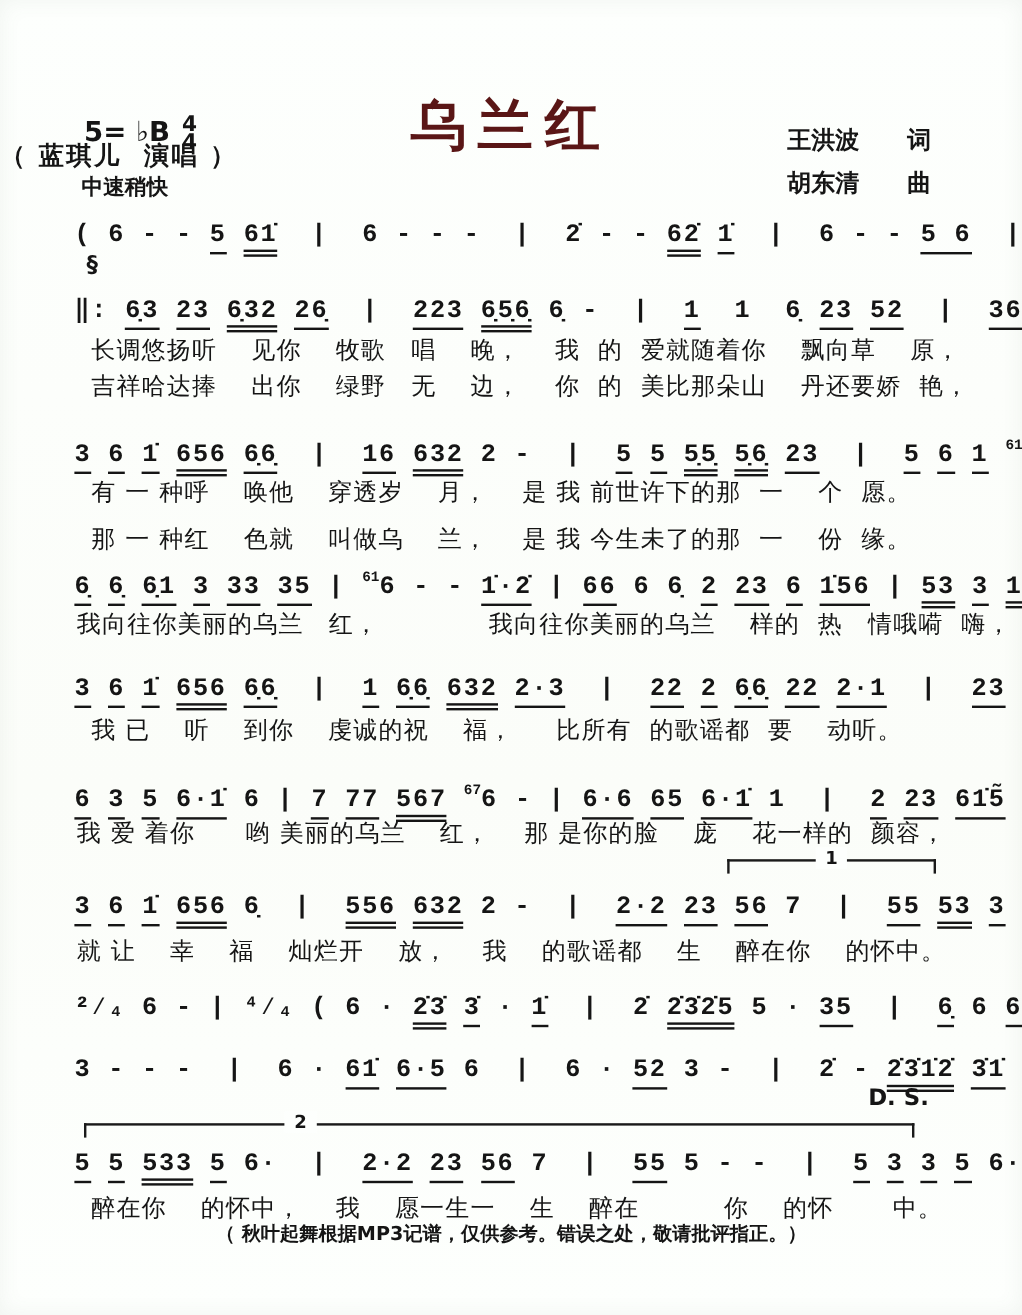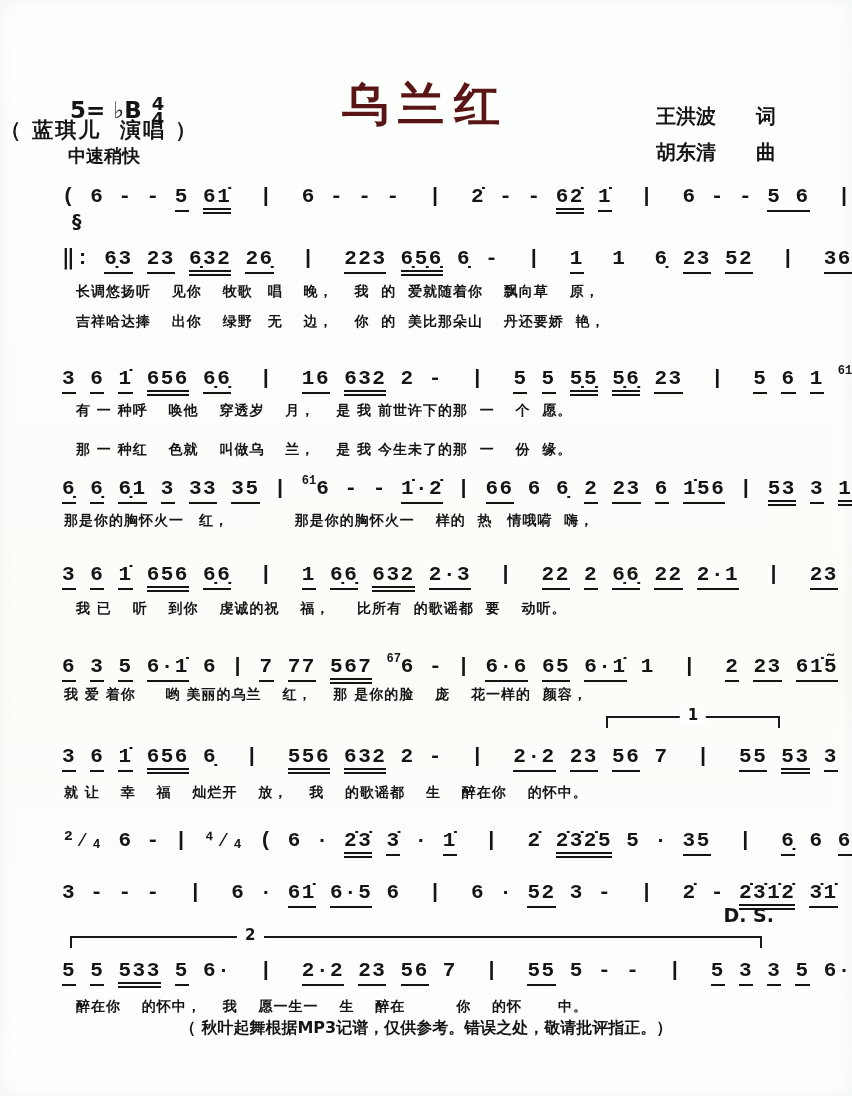--- a/index.html
+++ b/index.html
@@ -30,21 +30,21 @@
          font-size:18px;font-weight:700;line-height:15px;text-align:center;}
   .tempo{left:68px;top:144px;font-size:18px;font-weight:700;}
   .credits{right:76px;top:98px;font-size:20px;font-weight:700;text-align:left;line-height:36px;}
   .notes{
     left:62px;font-size:21px;font-weight:700;letter-spacing:1.5px;line-height:30px;font-family:Liberation Mono, monospace;
   }
   .notes sup{font-size:12px;letter-spacing:0;position:relative;top:-2px;}
   .u{border-bottom:2px solid currentColor;padding-bottom:2px;}
   .uu{border-bottom:6px double currentColor;padding-bottom:0px;}
   .lyric{
-    left:76px;font-size:14px;font-weight:700;letter-spacing:1px;line-height:29px;
+    left:76px;font-size:20px;font-weight:400;letter-spacing:1px;line-height:29px;
   }
   .segno{left:72px;top:210px;font-size:19px;font-weight:700;}
   .volta{
     position:absolute;height:10px;
     border-top:2px solid #1a1a1a;
     border-left:2px solid #1a1a1a;
     border-right:2px solid #1a1a1a;
   }
   .volta .vlabel{
     position:absolute;top:-12px;
@@ -77,21 +77,21 @@
 
   <div class="abs notes" style="top:238px;">‖: <span class="u">6̣3</span> <span class="u">23</span> <span class="uu">6̣32</span> <span class="u">26̣</span>  |  <span class="u">223</span> <span class="uu">6̣5̣6̣</span> 6̣ -  |  <span class="u">1</span>  1  6̣ <span class="u">23</span> <span class="u">52</span>  |  <span class="u">36</span> <span class="u">65</span> <sup>35</sup>3 -  |</div>
   <div class="abs lyric" style="top:277px;">长调悠扬听　 见你　 牧歌　唱　 晚，　 我  的  爱就随着你　 飘向草　 原，</div>
   <div class="abs lyric" style="top:307px;">吉祥哈达捧　 出你　 绿野　无　 边，　 你  的  美比那朵山　 丹还要娇  艳，</div>
 
   <div class="abs notes" style="top:358px;"><span class="u">3</span> <span class="u">6</span> <span class="u">1̇</span> <span class="uu">656</span> <span class="u">6̣6̣</span>  |  <span class="u">16</span> <span class="uu">632</span> 2 -  |  <span class="u">5</span> <span class="u">5</span> <span class="uu">5̣5̣</span> <span class="uu">5̣6̣</span> <span class="u">23</span>  |  <span class="u">5</span> <span class="u">6</span> <span class="u">1</span> <sup>61</sup>6̣ - :‖</div>
   <div class="abs lyric" style="top:396px;">有 一 种呼　 唤他　 穿透岁　 月，　 是 我 前世许下的那  一　 个  愿。</div>
   <div class="abs lyric" style="top:424px;margin-top:11px;">那 一 种红　 色就　 叫做乌　 兰，　 是 我 今生未了的那  一　 份  缘。</div>
 
   <div class="abs notes" style="top:468px;"><span class="u">6̣</span> <span class="u">6̣</span> <span class="u">6̣1</span> <span class="u">3</span> <span class="u">33</span> <span class="u">35</span> | <sup>61</sup>6 - - <span class="u">1̇·2̇</span> | <span class="u">66</span> 6 6̣ <span class="u">2</span> <span class="u">23</span> <span class="u">6</span> <span class="u">1̇56</span> | <span class="uu">53</span> <span class="u">3</span> <span class="uu">12</span> <sup>35</sup>3 - |</div>
-  <div class="abs lyric" style="left:64px;top:506px;">那是你的胸怀火一　红，　　　　 那是你的胸怀火一　 样的  热　情哦嗬  嗨，</div>
+  <div class="abs lyric" style="left:64px;top:506px;">我向往你美丽的乌兰　红，　　　　 我向往你美丽的乌兰　 样的  热　情哦嗬  嗨，</div>
 
   <div class="abs notes" style="top:560px;"><span class="u">3</span> <span class="u">6</span> <span class="u">1̇</span> <span class="uu">656</span> <span class="u">6̣6̣</span>  |  <span class="u">1</span> <span class="u">6̣6̣</span> <span class="uu">632</span> <span class="u">2·3</span>  |  <span class="u">22</span> <span class="u">2</span> <span class="u">6̣6̣</span> <span class="u">22</span> <span class="u">2·1</span>  |  <span class="u">23</span> 3 - -  |</div>
   <div class="abs lyric" style="top:594px;">我 已　 听　 到你　 虔诚的祝　 福，　  比所有  的歌谣都  要　 动听。</div>
 
   <div class="abs notes" style="top:646px;"><span class="u">6</span> <span class="u">3</span> <span class="u">5</span> <span class="u">6·1̇</span> 6 | <span class="u">7</span> <span class="u">77</span> <span class="uu">567</span> <sup>67</sup>6 - | <span class="u">6·6</span> <span class="u">65</span> <span class="u">6·1̇</span> 1  |  <span class="u">2</span> <span class="u">23</span> <span class="u">61̇5̃</span> 3 -  |</div>
   <div class="abs lyric" style="left:64px;top:680px;">我 爱 着你　　哟 美丽的乌兰　 红，　 那 是你的脸　 庞　 花一样的  颜容，</div>
 
   <div class="volta volta1" style="top:716px;left:606px;width:170px;">
       <span class="vlabel">1</span>
     </div>

